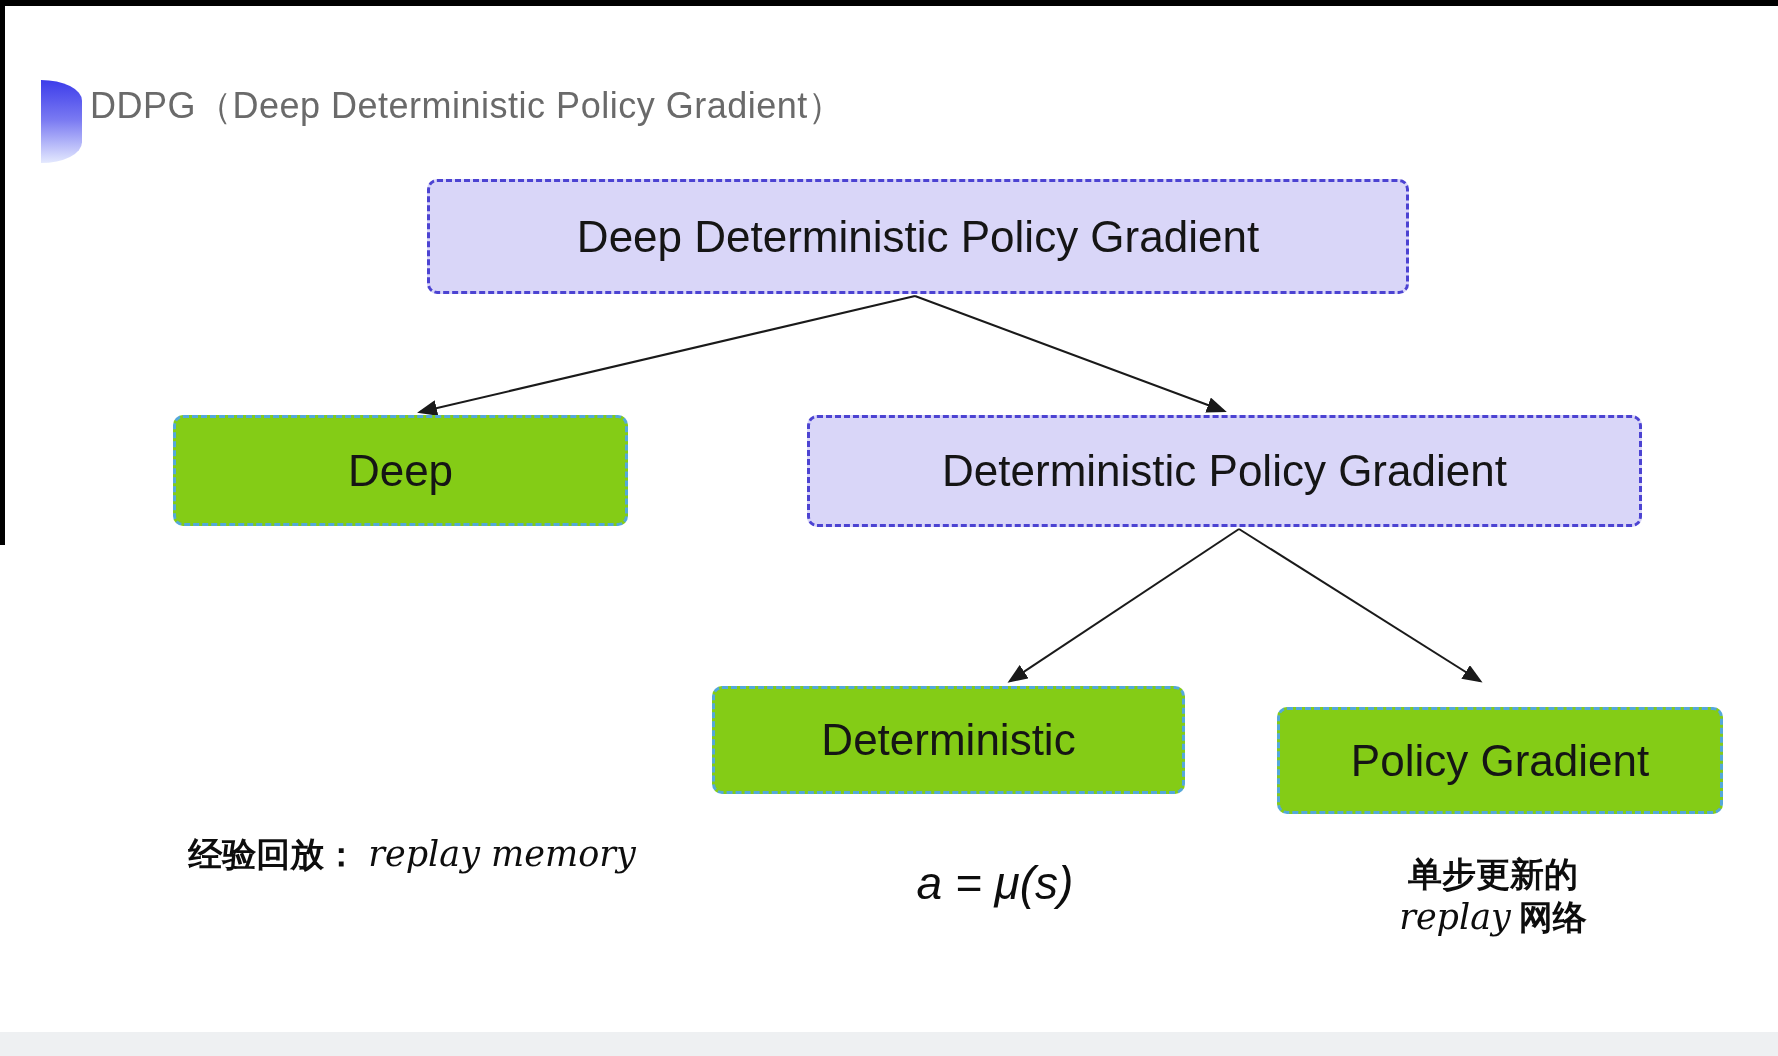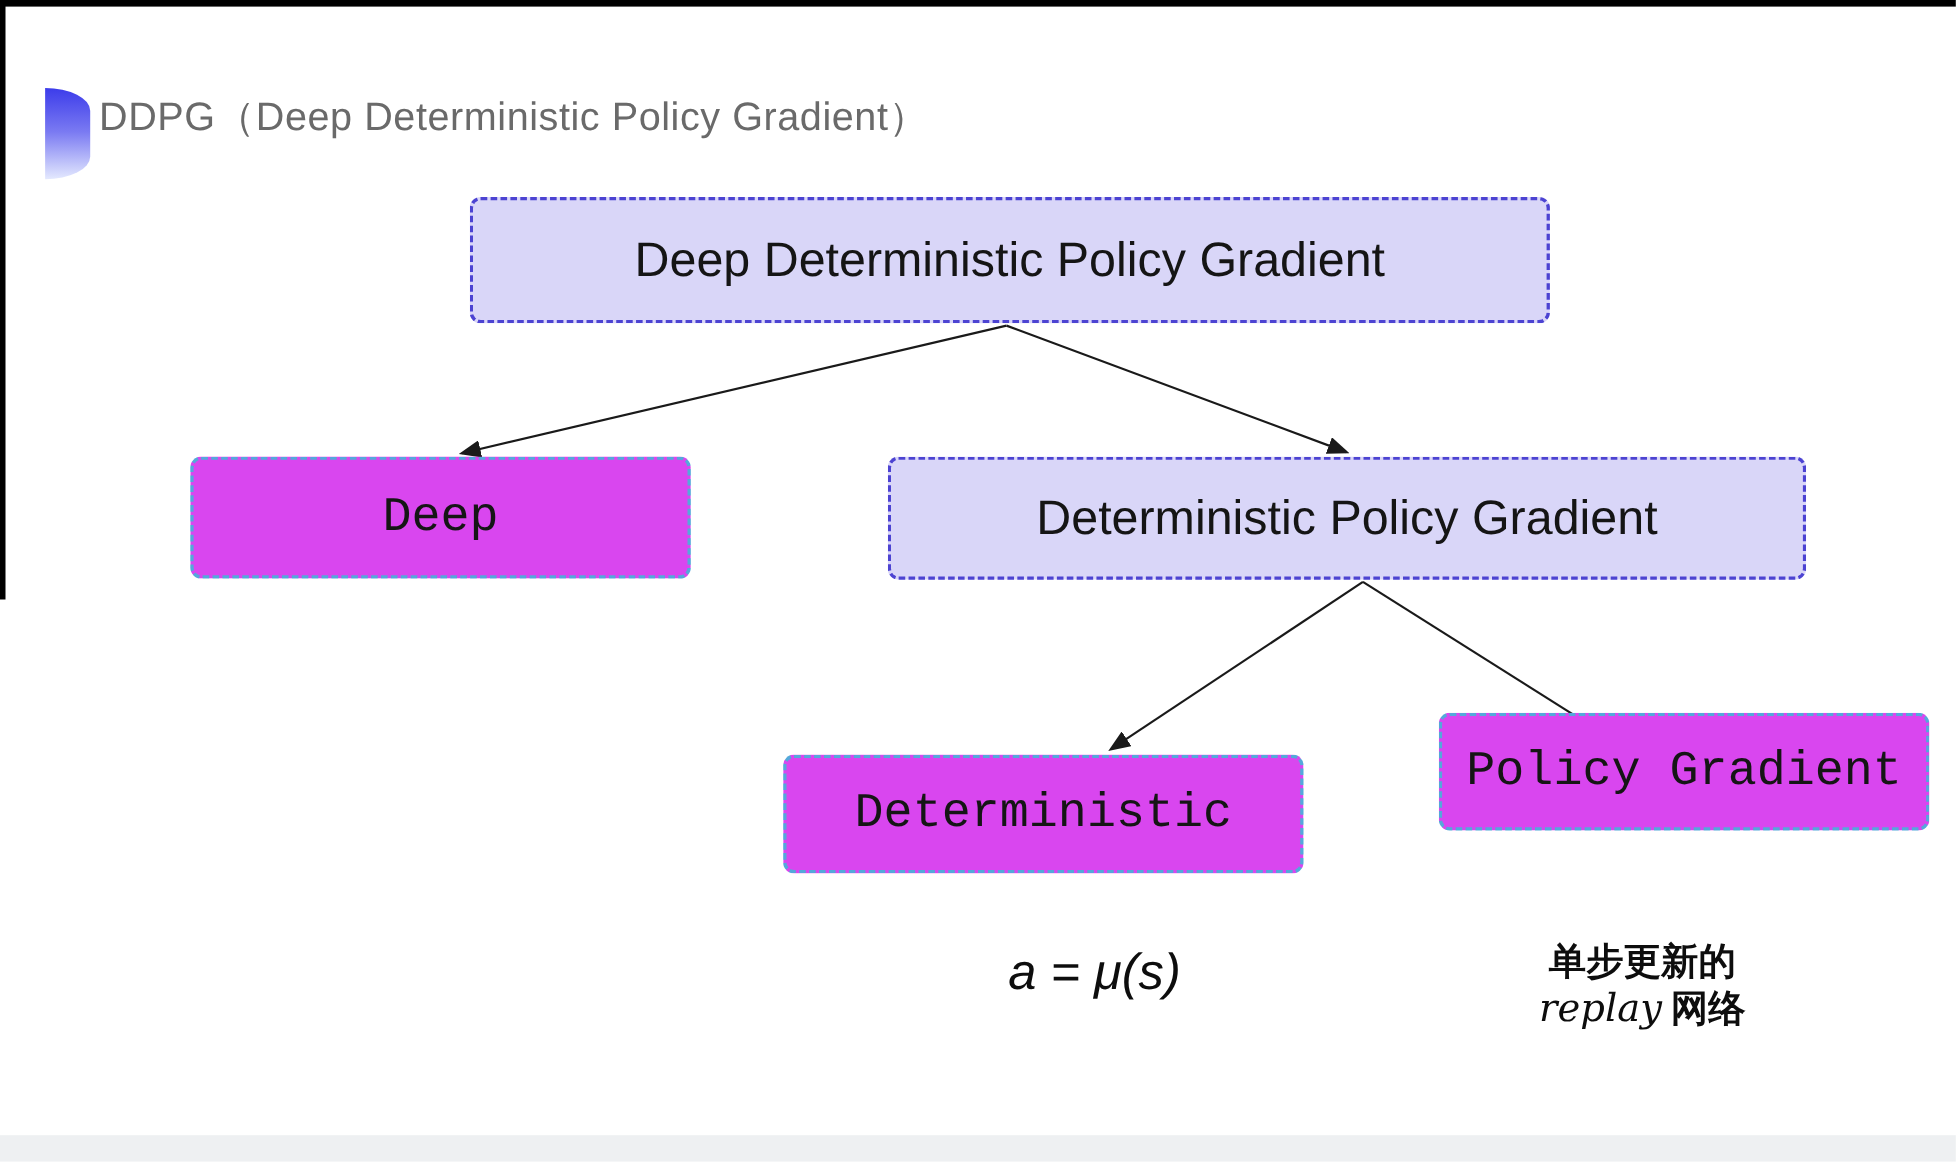--- a/index.html
+++ b/index.html
@@ -26,27 +26,27 @@
     white-space: nowrap; letter-spacing: 0.5px;
   }
 
   
   .node {
     position: absolute; box-sizing: border-box;
     display: flex; align-items: center; justify-content: center;
     font-size: 44px; color: #151515; border-radius: 10px; white-space: nowrap;
   }
   .node.lavender { background: #d9d6f8; border: 3px dashed #4c43d2; }
-  .node.cyan     { background: #d946ef; border: 3px dashed #54a8da; font-family: Liberation Mono, monospace; }
+  .node.cyan     { background: #84cc16; border: 3px dashed #54a8da; }
 
   #node-root { left: 427px;  top: 179px; width: 982px; height: 115px; }
   #node-deep { left: 173px;  top: 415px; width: 455px; height: 111px; }
   #node-dpg  { left: 807px;  top: 415px; width: 835px; height: 112px; }
   #node-det  { left: 712px;  top: 686px; width: 473px; height: 108px; }
-  #node-pg   { left: 1277px; top: 648px; width: 446px; height: 107px; margin-left: 31px; }
+  #node-pg   { left: 1277px; top: 707px; width: 446px; height: 107px; }
 
   
   #arrows { position: absolute; left: 0; top: 0; width: 1778px; height: 1056px; pointer-events: none; }
 
   
   .notes { position: absolute; text-align: center; color: #0d0d0d; font-size: 34px; line-height: 1.2; }
   .note-line { white-space: nowrap; }
   .cjk { font-weight: 600; }
   .term {
     font-family: "DejaVu Serif", serif; font-style: italic; font-weight: 400;
@@ -98,20 +98,23 @@
   <span>Deterministic Policy Gradient</span>
 </div>
 <div id="node-det" class="node cyan">
   <span>Deterministic</span>
 </div>
 <div id="node-pg" class="node cyan">
   <span>Policy Gradient</span>
 </div>
 
 <div id="notes-deep" class="notes">
+  <div class="note-line">
+    <span class="cjk">经验回放：</span><span class="term">replay memory</span>
+  </div>
 </div>
 
 <div id="notes-det" class="notes">
   <div class="formula">a = μ(s)</div>
 </div>
 
 <div id="notes-pg" class="notes">
   <div class="note-line cjk">单步更新的</div>
   <div class="note-line note-line2">
     <span class="term" style="margin-left:0">replay</span><span class="suffix">网络</span>

